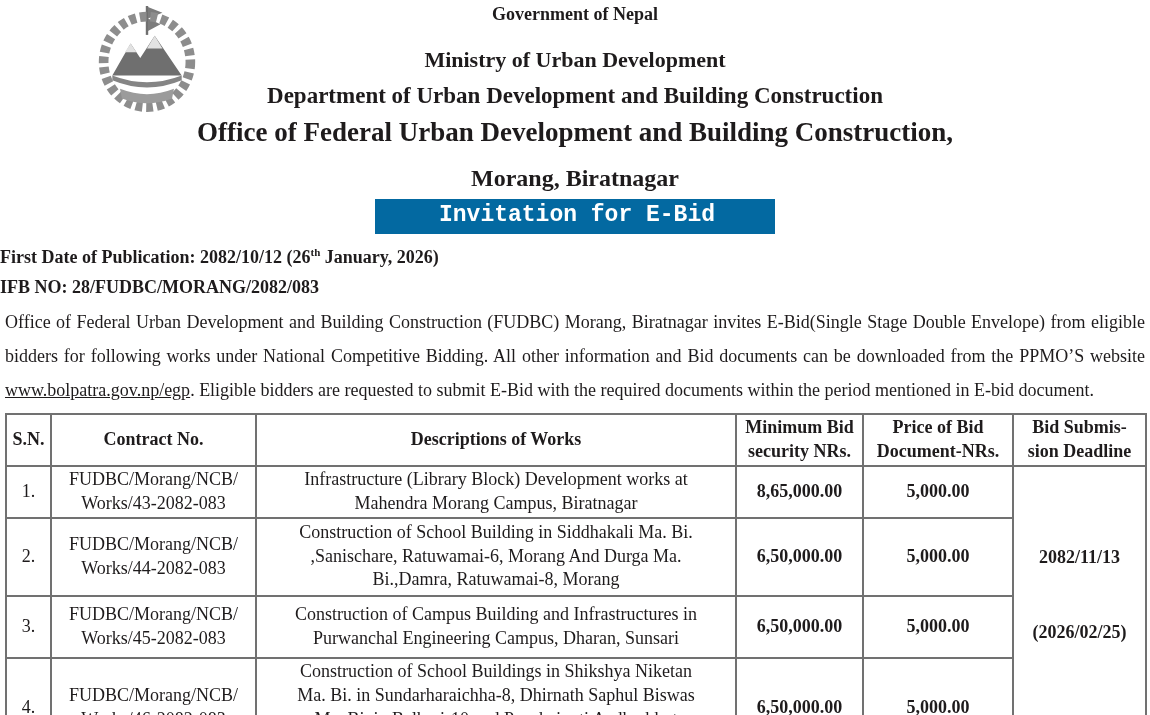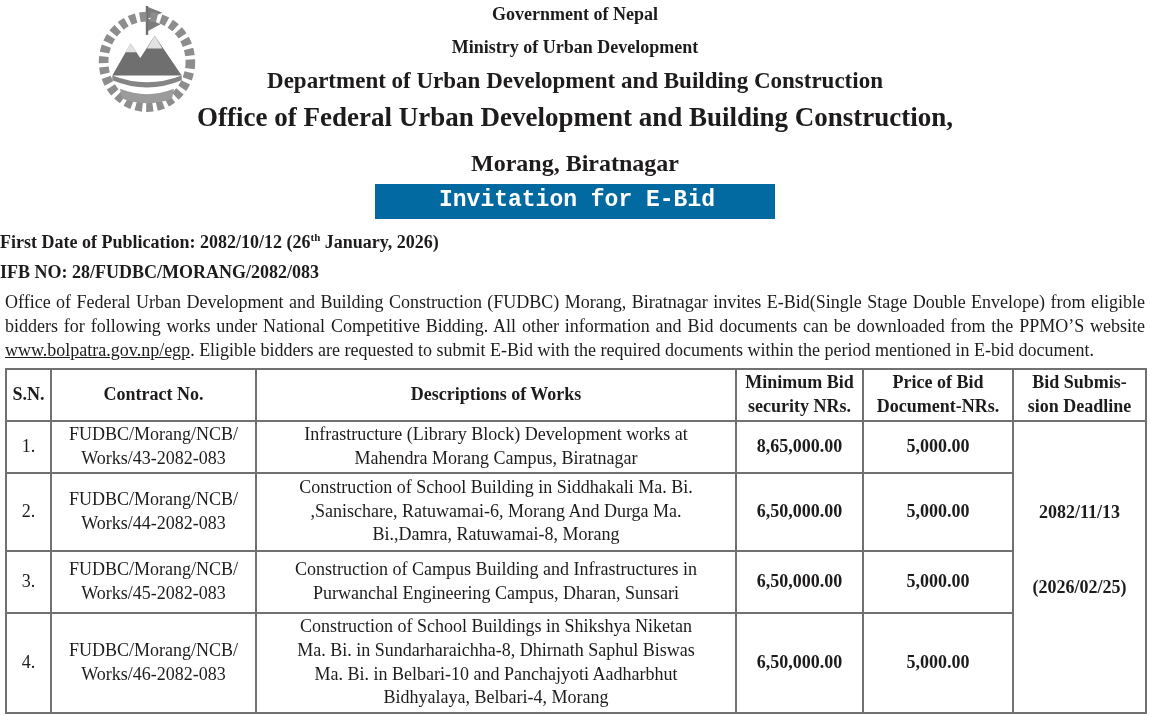--- a/index.html
+++ b/index.html
@@ -11,37 +11,37 @@
     font-family: "Liberation Serif", "DejaVu Serif", serif;
   }
   .doc { position: relative; width: 1150px; height: 715px; }
 
   
   .emblem { position: absolute; left: 94px; top: 2px; width: 106px; height: 114px; }
 
   
   .letterhead { text-align: center; }
   .lh-gov      { font-size: 18px; font-weight: bold; padding-top: 4px; }
-  .lh-ministry { font-size: 18px; font-weight: bold; margin-top: 12px; }
+  .lh-ministry { font-size: 22px; font-weight: bold; margin-top: 22px; }
   .lh-dept     { font-size: 23px; font-weight: bold; margin-top: 10px; }
   .lh-office   { font-size: 27px; font-weight: bold; margin-top: 8px; }
   .lh-location { font-size: 24px; font-weight: bold; margin-top: 17px; }
 
   .banner-wrap { text-align: center; margin-top: 7px; }
   .banner {
     display: inline-block; background: #0369a1; color: #ffffff;
     font-size: 23px; font-weight: bold; padding: 3px 60px 6px 64px; font-family: Liberation Mono, monospace;
   }
 
   .pub-line { font-size: 18px; font-weight: bold; margin-top: 12px; }
   .pub-line sup { font-size: 11px; }
   .ifb-line { text-align: left; font-size: 18px; font-weight: bold; margin-top: 9px; }
 
   .intro {
-    margin: 7px 5px 0 5px; font-size: 18px; line-height: 24px;
+    margin: 7px 5px 0 5px; font-size: 18px; line-height: 34px;
     text-align: justify;
   }
   .intro .link { text-decoration: underline; }
 
   
   table.bid-table {
     border-collapse: collapse; table-layout: fixed;
     width: 1140px; margin: 6px 0 0 5px;
     font-size: 18px; line-height: 1.32;
   }

